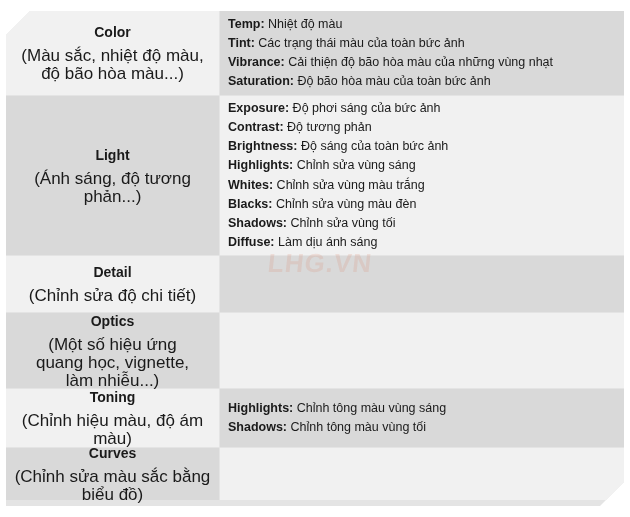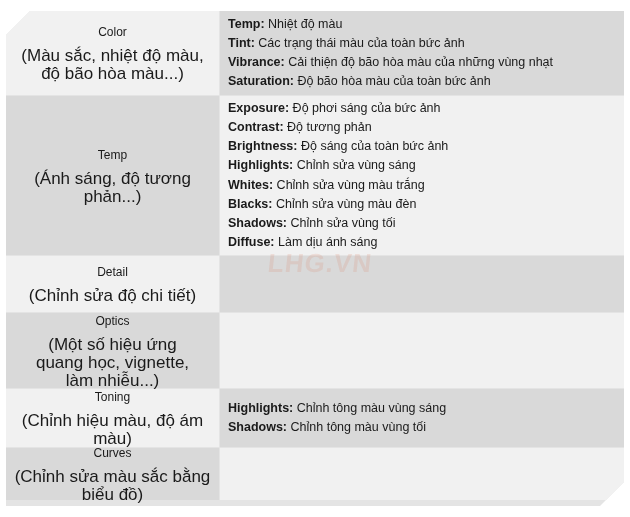--- a/index.html
+++ b/index.html
@@ -9,21 +9,21 @@
     position: absolute; left: 6px; top: 11px; width: 618px; height: 495px;
     clip-path: polygon(24px 0, 100% 0, 100% calc(100% - 24px), calc(100% - 24px) 100%, 0 100%, 0 24px);
     background: #e4e4e4;
   }
   .row { position: absolute; left: 0; width: 618px; display: flex; }
   .cell { box-sizing: border-box; height: 100%; }
   .left { width: 213px; display: flex; flex-direction: column; align-items: center; justify-content: center; text-align: center; padding: 0 6px; }
   .right { width: 404px; margin-left: 1px; display: flex; flex-direction: column; justify-content: center; padding-left: 8px; }
   .light { background: #f1f1f1; }
   .gray { background: #d9d9d9; }
-  .title { font-weight: normal; font-size: 12px; line-height: 18px; margin-bottom: 6px; }
+  .title { font-weight: bold; font-size: 14px; line-height: 18px; margin-bottom: 6px; }
   .desc { font-size: 17px; line-height: 18px; }
   .line { font-size: 12.5px; line-height: 19.2px; white-space: nowrap; }
   .line b { font-weight: bold; }
   .watermark { position: absolute; left: 268px; top: 248px; font-weight: bold; font-size: 26px;
                color: rgba(220, 120, 90, 0.16); letter-spacing: 1px; transform: skewX(-6deg); pointer-events: none; }
 </style>
 </head>
 <body>
 
 <div class="table">
@@ -36,21 +36,21 @@
     <div class="cell right gray">
       <div class="line"><b>Temp:</b><span> Nhiệt độ màu</span></div>
       <div class="line"><b>Tint:</b><span> Các trạng thái màu của toàn bức ảnh</span></div>
       <div class="line"><b>Vibrance:</b><span> Cải thiện độ bão hòa màu của những vùng nhạt</span></div>
       <div class="line"><b>Saturation:</b><span> Độ bão hòa màu của toàn bức ảnh</span></div>
     </div>
   </div>
 
   <div class="row" style="top:85px; height:159px;">
     <div class="cell left gray">
-      <div class="title">Temp</div>
+      <div class="title">Light</div>
       <div class="desc">(Ánh sáng, độ tương phản...)</div>
     </div>
     <div class="cell right light">
       <div class="line"><b>Exposure:</b><span> Độ phơi sáng của bức ảnh</span></div>
       <div class="line"><b>Contrast:</b><span> Độ tương phản</span></div>
       <div class="line"><b>Brightness:</b><span> Độ sáng của toàn bức ảnh</span></div>
       <div class="line"><b>Highlights:</b><span> Chỉnh sửa vùng sáng</span></div>
       <div class="line"><b>Whites:</b><span> Chỉnh sửa vùng màu trắng</span></div>
       <div class="line"><b>Blacks:</b><span> Chỉnh sửa vùng màu đèn</span></div>
       <div class="line"><b>Shadows:</b><span> Chỉnh sửa vùng tối</span></div>

